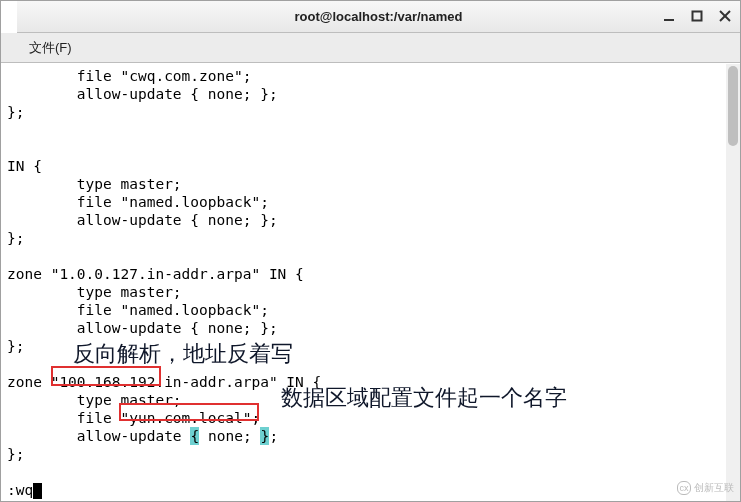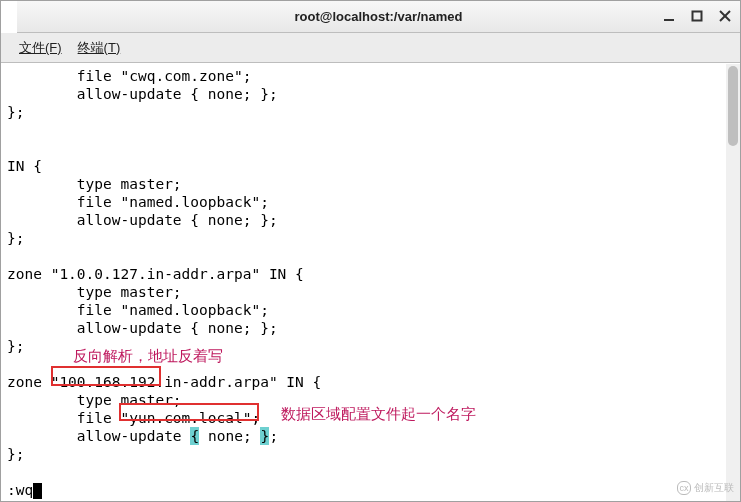--- a/index.html
+++ b/index.html
@@ -3,27 +3,27 @@
 <meta charset="utf-8">
 <style>
   * { box-sizing: border-box; margin: 0; padding: 0; }
   html, body { width: 741px; height: 502px; overflow: hidden; font-family: sans-serif; background: #fff; }
   .window { width: 741px; height: 502px; border: 1px solid #a0a0a0; display: flex; flex-direction: column; position: relative; }
   .titlebar { height: 32px; background: linear-gradient(#f7f7f7,#e8e8e8); border-bottom: 1px solid #bdbdbd; display: flex; align-items: center; position: relative; margin-left: 16px; }
   .title { position: absolute; left: 50%; transform: translateX(-50%); font-size: 13px; font-weight: bold; color: #222; }
   .winbtns { position: absolute; right: 4px; top: 5px; display: flex; gap: 6px; }
   .winbtn { width: 22px; height: 20px; display: flex; align-items: center; justify-content: center; color: #333; }
   .winbtn svg { width: 12px; height: 12px; }
-  .menubar { height: 30px; background: #ececec; border-bottom: 1px solid #bdbdbd; display: flex; align-items: center; padding-left: 10px; font-size: 13px; color: #222; text-decoration: underline; }
+  .menubar { height: 30px; background: #ececec; border-bottom: 1px solid #bdbdbd; display: flex; align-items: center; padding-left: 20px; font-size: 13px; color: #222; }
   .menuitem { padding: 4px 8px; }
   .terminal { flex: 1; background: #fff; position: relative; font-family: "DejaVu Sans Mono","Courier New",monospace; font-size: 14.5px; line-height: 18px; color: #000; white-space: pre; overflow: hidden; }
   .line { position: absolute; left: 6px; height: 18px; }
   .scrollbar { position: absolute; right: 0; top: 63px; bottom: 0; width: 14px; background: #f0f0f0; }
   .scrollthumb { position: absolute; left: 2px; right: 2px; top: 2px; height: 80px; background: #bfbfbf; border-radius: 5px; }
-  .anno-red { position: absolute; color: #be185d; font-size: 15px; font-family: Liberation Serif, serif; }
+  .anno-red { position: absolute; color: #0f172a; font-size: 22px; font-family: Liberation Mono, monospace; }
   .redbox { position: absolute; border: 2px solid #e03030; }
   .cursor { display:inline-block; width:9px; height:16px; background:#000; vertical-align:middle; }
   .hl { display:inline-block; background:#6ed0d0; width:9px; text-align:center; }
   .watermark { position:absolute; right:6px; bottom:6px; font-size:10px; color:#bbb; font-family:sans-serif; display:flex; align-items:center; gap:3px; }
   .watermark .logo { width:14px; height:14px; border:1px solid #bbb; border-radius:6px; display:flex; align-items:center; justify-content:center; font-size:9px; }
 </style>
 </head>
 <body>
 
 <div class="window">
@@ -44,21 +44,20 @@
           <svg viewBox="0 0 12 12">
             <line x1="1" y1="1" x2="11" y2="11" stroke="#333" stroke-width="2"></line>
             <line x1="11" y1="1" x2="1" y2="11" stroke="#333" stroke-width="2"></line>
           </svg>
         </div>
     </div>
   </div>
 
   <div class="menubar">
     <span class="menuitem">文件(F)</span>
-    <span class="menuitem">终端(T)</span>
   </div>
 
   <div class="terminal">
     <span class="line" style="top:4px">        file "cwq.com.zone";</span>
     <span class="line" style="top:22px">        allow-update { none; };</span>
     <span class="line" style="top:40px">};</span>
     <span class="line" style="top:58px"></span>
     <span class="line" style="top:94px">IN {</span>
     <span class="line" style="top:112px">        type master;</span>
     <span class="line" style="top:130px">        file "named.loopback";</span>
@@ -76,21 +75,21 @@
     <span class="line" style="top:346px"><span>        file "</span><span>yun.com.local</span><span>";</span></span>
     <span class="line" style="top:364px"><span>        allow-update </span><span class="hl">{</span><span> none; </span><span class="hl">}</span><span>;</span></span>
     <span class="line" style="top:382px">};</span>
 
     <span class="line" style="top:418px"><span>:wq</span><span class="cursor"></span></span>
 
     
     <span class="anno-red" style="left:72px; top:284px;">反向解析，地址反着写</span>
     <div class="redbox" style="left:50px; top:303px; width:110px; height:20px;"></div>
     <div class="redbox" style="left:118px; top:340px; width:140px; height:18px;"></div>
-    <span class="anno-red" style="left:280px; top:342px;">数据区域配置文件起一个名字</span>
+    <span class="anno-red" style="left:280px; top:328px;">数据区域配置文件起一个名字</span>
   </div>
 
   <div class="scrollbar">
     <div class="scrollthumb"></div>
   </div>
 
   <div class="watermark">
     <span class="logo">cx</span>
     <span>创新互联</span>
   </div>

